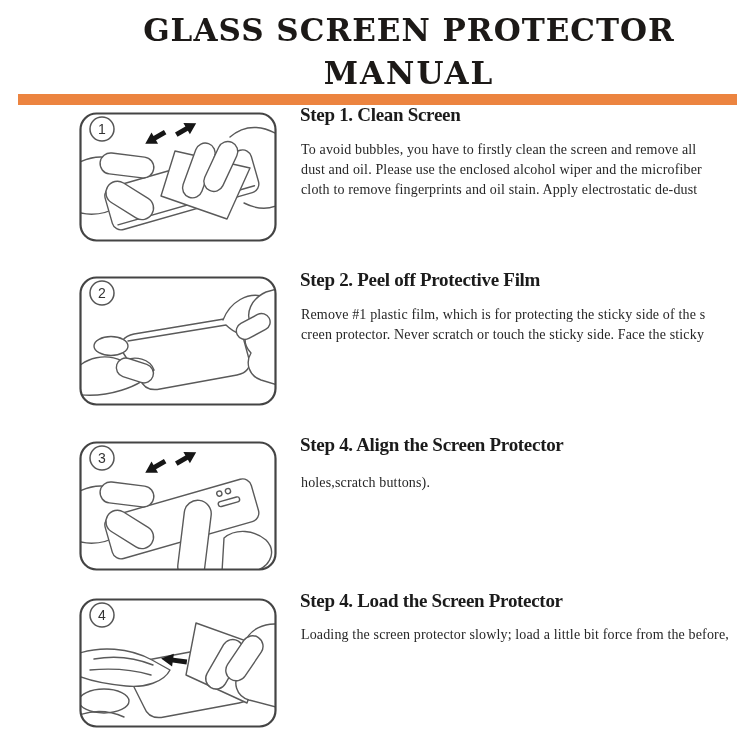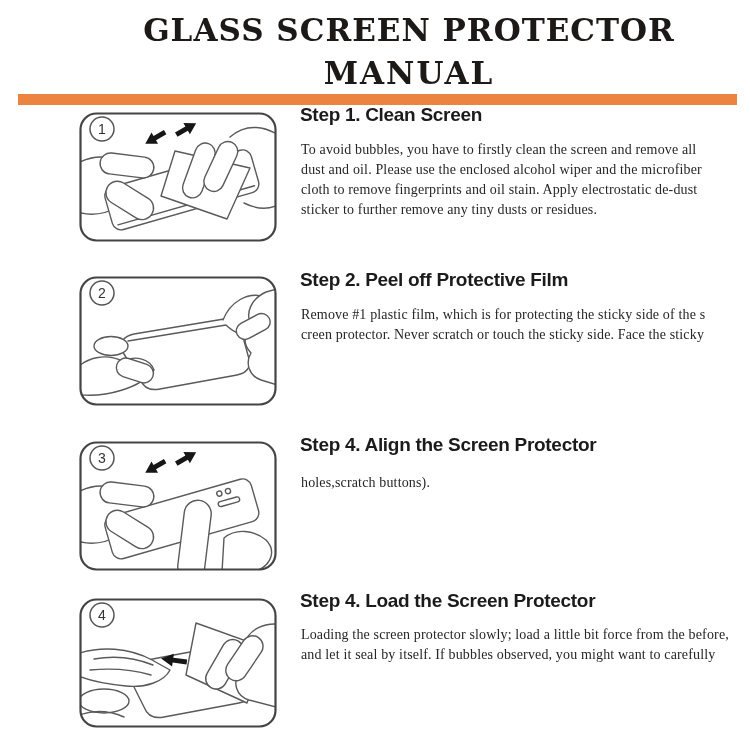--- a/index.html
+++ b/index.html
@@ -6,21 +6,21 @@
   .page{position:relative;width:750px;height:750px;background:#ffffff;overflow:hidden;
         font-family:"Liberation Serif",serif;}
   .title-line{position:absolute;left:59px;width:700px;text-align:center;
         font-family:"DejaVu Serif",serif;font-weight:bold;color:#1c1917;white-space:nowrap;}
   .title-1{top:12px;font-size:31px;letter-spacing:1px;}
   .title-2{top:55px;font-size:31px;letter-spacing:2px;}
   .divider{position:absolute;left:18px;top:94px;width:719px;height:11px;}
   .fig{position:absolute;left:78px;width:200px;height:132px;}
   .fig svg{display:block;width:200px;height:132px;}
   .step-heading{position:absolute;left:300px;white-space:nowrap;
-        font-family:Liberation Sans, sans-serif;font-weight:bold;font-size:19px;
+        font-family:Liberation Serif, serif;font-weight:bold;font-size:19px;
         letter-spacing:-0.3px;color:#1b1b1b;line-height:24px;}
   .h1{top:103px}.h2{top:268px}.h3{top:433px}.h4{top:589px}
   .step-body{position:absolute;left:301px;font-size:14px;line-height:20px;
         letter-spacing:0.15px;color:#262626;white-space:nowrap;}
   .b1{top:140px}.b2{top:305px}.b3{top:473px}.b4{top:625px}
   .art{fill:none;stroke:#5a5a5a;stroke-width:1.4;stroke-linecap:round;stroke-linejoin:round;}
   .fr{fill:none;stroke:#444444;stroke-width:2.2;}
   .badge-c{fill:#ffffff;stroke:#555555;stroke-width:1.5;}
   .badge-t{font-family:"Liberation Sans",sans-serif;font-size:14px;fill:#333333;text-anchor:middle;}
   .arrow{fill:#161616;stroke:none;}
@@ -156,33 +156,31 @@
       <circle class="badge-c" cx="24" cy="18" r="12"></circle>
       <text class="badge-t" x="24" y="23">4</text>
     </svg>
   </div>
 
   <div class="step-heading h1">Step 1. Clean Screen</div>
   <div class="step-body b1">
     <div>To avoid bubbles, you have to firstly clean the screen and remove all</div>
     <div>dust and oil. Please use the enclosed alcohol wiper and the microfiber</div>
     <div>cloth to remove fingerprints and oil stain. Apply electrostatic de-dust</div>
-    <div>sticker to further remove any tiny dusts or residues.</div>
   </div>
 
   <div class="step-heading h2">Step 2. Peel off Protective Film</div>
   <div class="step-body b2">
     <div>Remove #1 plastic film, which is for protecting the sticky side of the s</div>
     <div>creen protector. Never scratch or touch the sticky side. Face the sticky</div>
   </div>
 
   <div class="step-heading h3">Step 4. Align the Screen Protector</div>
   <div class="step-body b3">
     <div>holes,scratch buttons).</div>
   </div>
 
   <div class="step-heading h4">Step 4. Load the Screen Protector</div>
   <div class="step-body b4">
     <div>Loading the screen protector slowly; load a little bit force from the before,</div>
-    <div>and let it seal by itself. If bubbles observed, you might want to carefully</div>
   </div>
 
 </div>
 
 </body></html>

